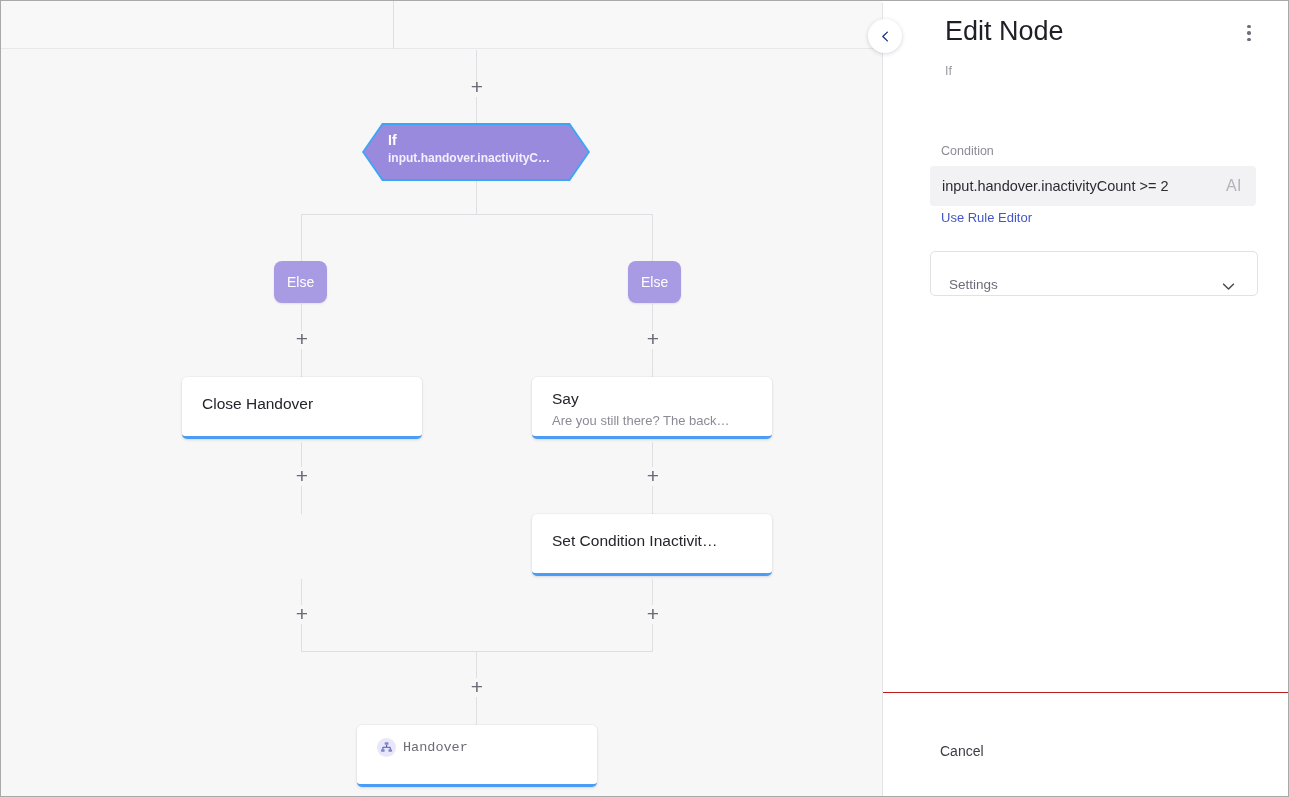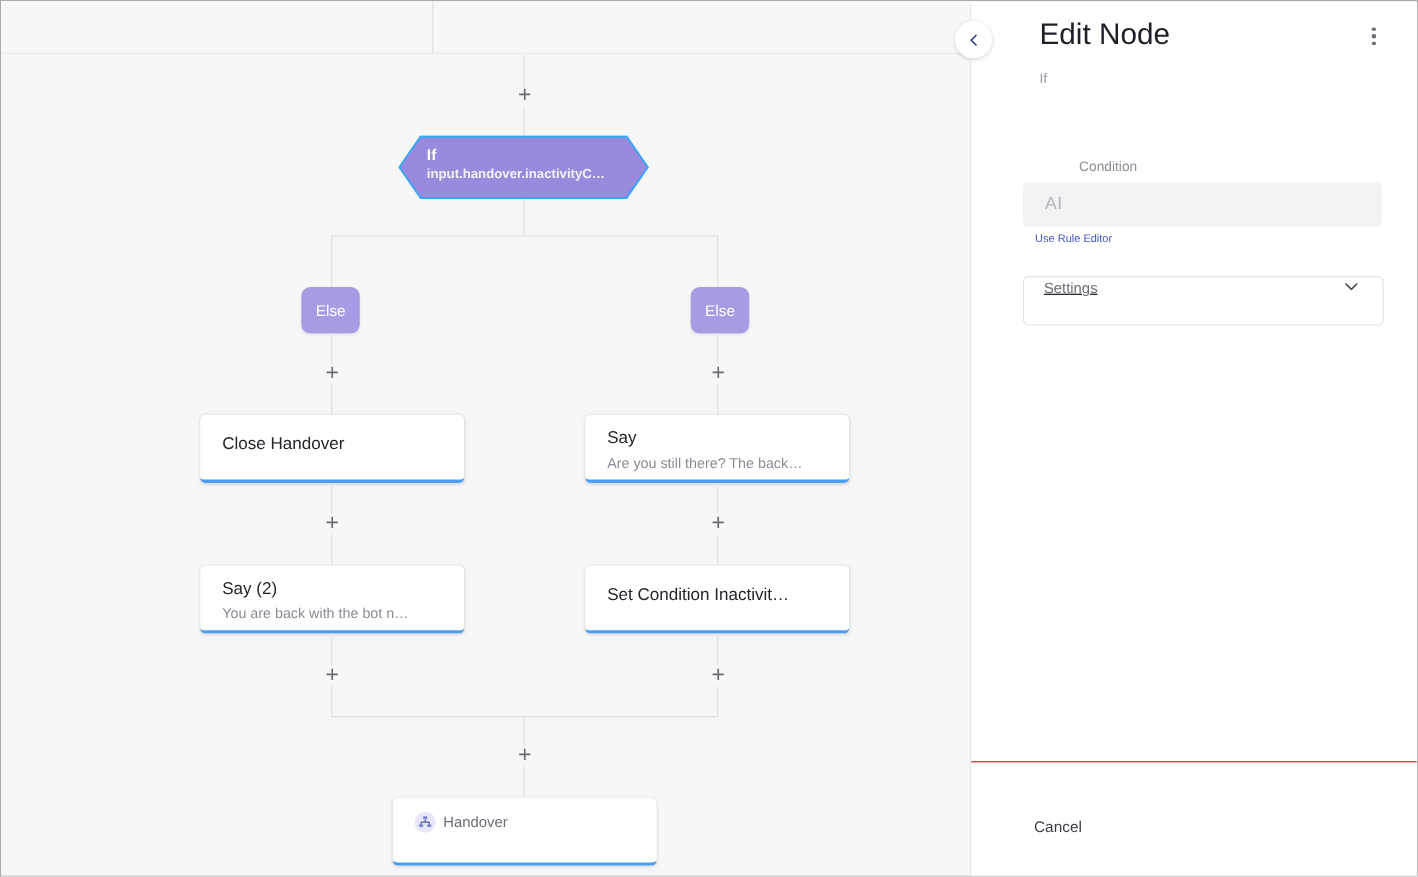--- a/index.html
+++ b/index.html
@@ -90,21 +90,21 @@
   .card.single{height:62px;}
   .card.double{height:62px;}
   .card-title{
     font-size:15.5px;color:#24242b;line-height:22px;
     white-space:nowrap;overflow:hidden;text-overflow:ellipsis;
   }
   .card-sub{
     font-size:13px;color:#8b8b96;line-height:19px;margin-top:1px;
     white-space:nowrap;overflow:hidden;text-overflow:ellipsis;
   }
-  .card-sub-row{display:flex;align-items:center;gap:7px;margin-top:2px;}
+  .card-sub-row{display:flex;align-items:center;gap:7px;margin-top:2px;font-family:Liberation Mono, monospace;}
   .sitemap-badge{
     width:19px;height:19px;border-radius:50%;
     background:#e8e6f8;display:flex;align-items:center;justify-content:center;
     flex:0 0 auto;
   }
   .card-sub-text{
     font-size:13.5px;color:#6c6c78;line-height:19px;
     white-space:nowrap;overflow:hidden;text-overflow:ellipsis;
   }
 
@@ -134,49 +134,49 @@
     display:flex;flex-direction:column;align-items:center;justify-content:center;gap:3px;
     cursor:pointer;
   }
   .kebab i{width:3.5px;height:3.5px;border-radius:50%;background:#6e6e78;display:block;}
   .panel-subtitle{
     position:absolute;left:62px;top:59px;
     font-size:12.5px;color:#9a9aa4;line-height:18px;
   }
 
   .field-label{
-    position:absolute;left:58px;font-size:12.5px;color:#8c8c96;line-height:18px;margin-left:40px;
+    position:absolute;left:58px;font-size:12.5px;color:#8c8c96;line-height:18px;
   }
   .cond-box{
     position:absolute;left:47px;top:163px;width:326px;height:40px;
     background:#f2f2f4;border-radius:4px;
     display:flex;align-items:center;
     box-sizing:border-box;padding:0 14px 0 12px;
     cursor:text;
   }
   .cond-value{
     flex:1;font-size:14.5px;color:#2b2b33;line-height:20px;
     white-space:nowrap;overflow:hidden;text-overflow:ellipsis;
   }
   .ai-badge{
     font-size:16px;color:#b3b3bb;letter-spacing:.5px;
     font-family:"Liberation Sans", sans-serif;
     margin-left:8px;cursor:pointer;
   }
   .rule-link{
     position:absolute;left:58px;top:206px;
-    font-size:10px;color:#4257c4;line-height:18px;
+    font-size:13px;color:#4257c4;line-height:18px;
     cursor:pointer;
   }
   .settings-box{
     position:absolute;left:47px;top:248px;width:328px;height:45px;
     border:1px solid #e2e2e6;border-radius:5px;
     box-sizing:border-box;
-    display:flex;align-items:flex-start;justify-content:space-between;
-    padding:0 20px 0 18px;cursor:pointer;background:#fff;text-decoration:underline;
+    display:flex;align-items:flex-end;justify-content:space-between;
+    padding:0 20px 0 18px;cursor:pointer;background:#fff;
   }
   .settings-label{font-size:13.5px;color:#6c6c78;line-height:20px;}
 
   .panel-footer{
     position:absolute;left:0;top:689px;width:405px;height:106px;
     border-top:1px solid #b91c1c;
     box-sizing:border-box;
   }
   .cancel-btn{
     position:absolute;left:57px;top:48px;
@@ -238,24 +238,20 @@
       <div class="card-sub">Are you still there? The back…</div>
     </div>
 
     <div class="vline" style="left:300px;top:441px;height:25px;"></div>
     <div class="plus" style="left:292px;top:466px;"></div>
     <div class="vline" style="left:300px;top:485px;height:28px;"></div>
     <div class="vline" style="left:651px;top:441px;height:25px;"></div>
     <div class="plus" style="left:643px;top:466px;"></div>
     <div class="vline" style="left:651px;top:485px;height:28px;"></div>
 
-    <div class="card double" style="left:181px;top:513px;padding-top:11px;">
-      <div class="card-title">Say (2)</div>
-      <div class="card-sub">You are back with the bot n…</div>
-    </div>
 
     <div class="card single" style="left:531px;top:513px;">
       <div class="card-title">Set Condition Inactivit…</div>
     </div>
 
     <div class="vline" style="left:300px;top:578px;height:26px;"></div>
     <div class="plus" style="left:292px;top:604px;"></div>
     <div class="vline" style="left:300px;top:623px;height:27px;"></div>
     <div class="vline" style="left:651px;top:578px;height:26px;"></div>
     <div class="plus" style="left:643px;top:604px;"></div>
@@ -296,20 +292,21 @@
         <i></i>
           <i></i>
           <i></i>
       </div>
       <div class="panel-subtitle">If</div>
     </div>
 
     <div class="field-label" style="top:139px;">Condition</div>
 
     <div class="cond-box">
+      <span class="cond-value">input.handover.inactivityCount &gt;= 2</span>
       <span class="ai-badge">AI</span>
     </div>
 
     <div class="rule-link">Use Rule Editor</div>
 
     <div class="settings-box">
       <span class="settings-label">Settings</span>
       <svg width="17" height="17" viewBox="0 0 16 16">
         <path d="M3.4 5.8 L8 10.4 L12.6 5.8" fill="none" stroke="#4a4a55" stroke-width="1.4" stroke-linecap="round" stroke-linejoin="round"></path>
       </svg>

